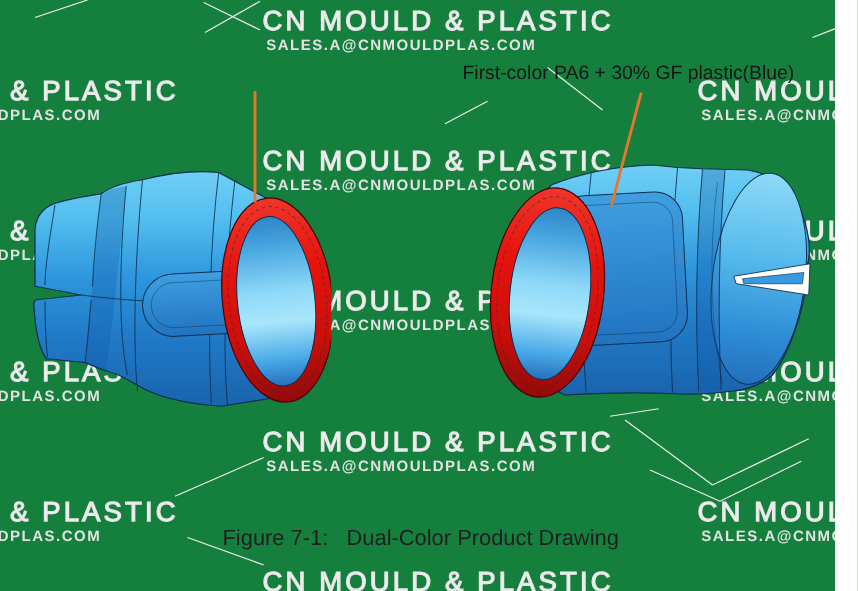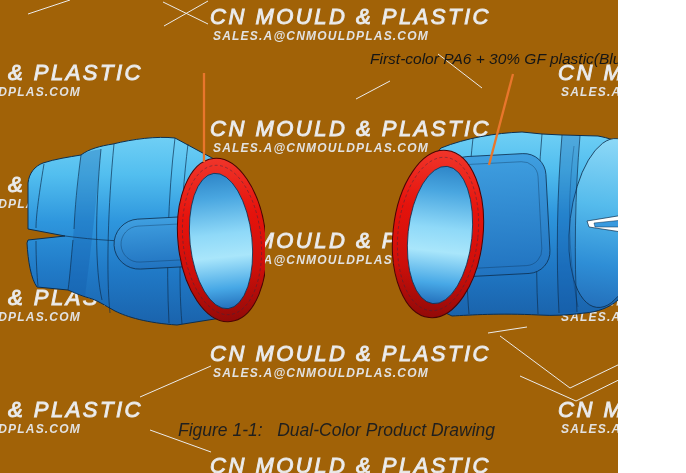--- a/index.html
+++ b/index.html
@@ -1,18 +1,18 @@
 <!DOCTYPE html>
 <html><head>
 <meta charset="utf-8">
 <style>
   html,body{margin:0;padding:0;background:#fff;}
   .stage{
-    position:relative;width:618px;height:473px;background:#a16207;
-    overflow:hidden;font-family:"Liberation Sans",sans-serif;font-style:italic;
+    position:relative;width:668px;height:473px;background:#15803d;
+    overflow:hidden;font-family:"Liberation Sans",sans-serif;
   }
   
   .wm-layer{position:absolute;inset:0;z-index:0;}
   .wm-lines{position:absolute;inset:0;width:686px;height:473px;}
   .wm-lines line{stroke:#ebebeb;stroke-width:1;}
   .wm-tile{position:absolute;white-space:nowrap;}
   .wm-brand{
     font-size:22px;letter-spacing:2.5px;font-weight:400;
     color:#f1f1f1;-webkit-text-stroke:1px #e6e6e6;line-height:1;
   }
@@ -196,16 +196,16 @@
   </svg>
 
   <svg class="leaders">
     <line x1="204" y1="73" x2="204" y2="162"></line>
     <line x1="513" y1="74" x2="489" y2="165"></line>
   </svg>
 
   <div class="label" style="left:370px;top:50px">First-color PA6 + 30% GF plastic(Blue)</div>
 
   <div class="caption">
-    <div>Figure 1-1:   Dual-Color Product Drawing</div>
+    <div>Figure 7-1:   Dual-Color Product Drawing</div>
   </div>
 
 </div>
 
 </body></html>

